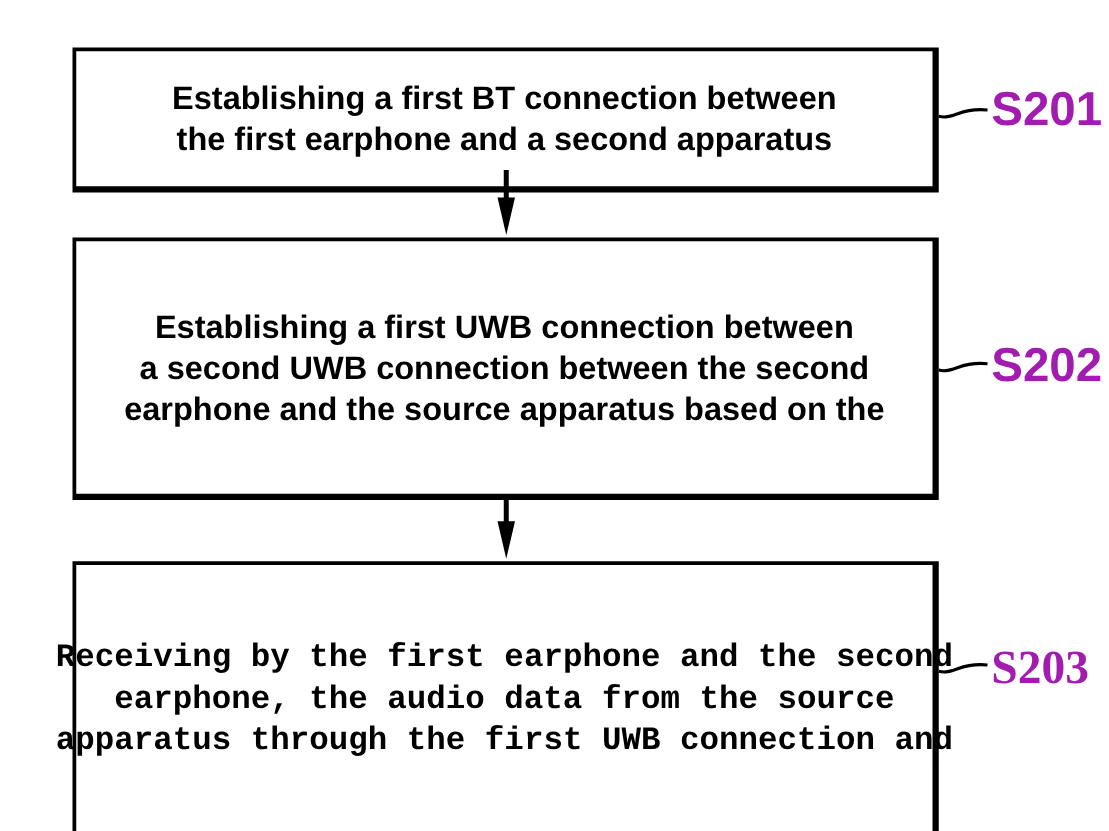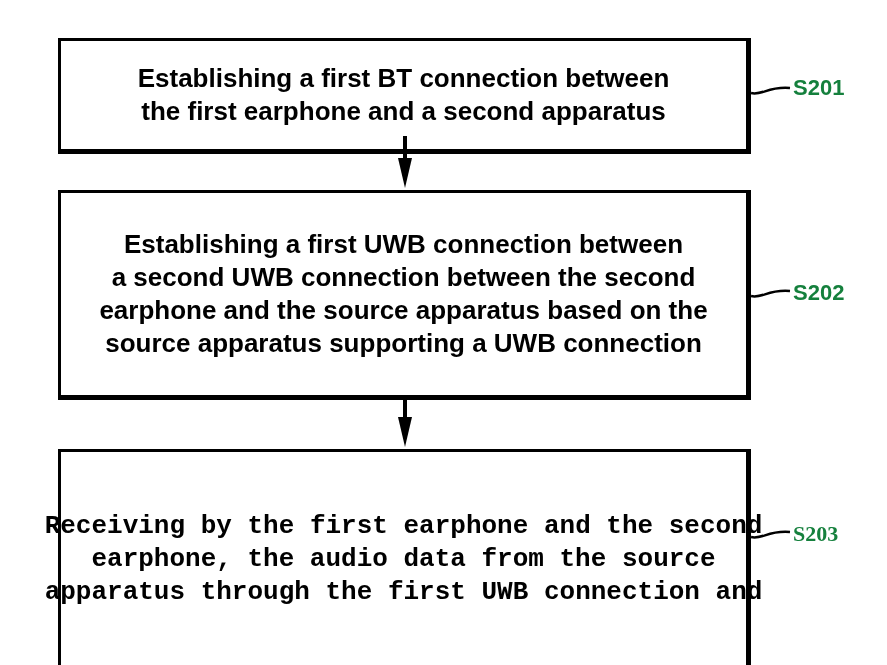--- a/index.html
+++ b/index.html
@@ -43,23 +43,23 @@
   .overlay-svg {
     position: absolute;
     top: 0; left: 0;
     width: 887px;
     height: 665px;
     pointer-events: none;
   }
   .step-label {
     position: absolute;
     left: 793px;
-    font-size: 22px;
+    font-size: 38px;
     font-weight: bold;
-    color: #15803d;
+    color: #a21caf;
     line-height: 30px;
     white-space: nowrap;
   }
   #label-s201 { top: 73px; }
   #label-s202 { top: 278px; }
   #label-s203 { top: 519px; font-family: Liberation Serif, serif; }
 </style>
 </head>
 <body>
 
@@ -67,21 +67,20 @@
 
   <div class="flow-box" id="box-s201">
     <div class="line">Establishing a first BT connection between</div>
     <div class="line">the first earphone and a second apparatus</div>
   </div>
 
   <div class="flow-box" id="box-s202">
     <div class="line">Establishing a first UWB connection between</div>
     <div class="line">a second UWB connection between the second</div>
     <div class="line">earphone and the source apparatus based on the</div>
-    <div class="line">source apparatus supporting a UWB connection</div>
   </div>
 
   <div class="flow-box" id="box-s203">
     <div class="line">Receiving by the first earphone and the second</div>
     <div class="line">earphone, the audio data from the source</div>
     <div class="line">apparatus through the first UWB connection and</div>
   </div>
 
   <svg class="overlay-svg" viewBox="0 0 887 665" xmlns="http://www.w3.org/2000/svg">
 

